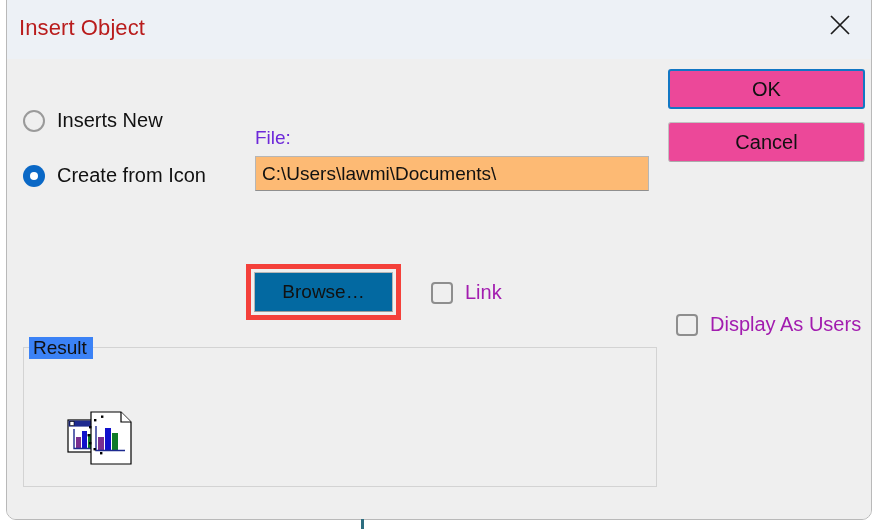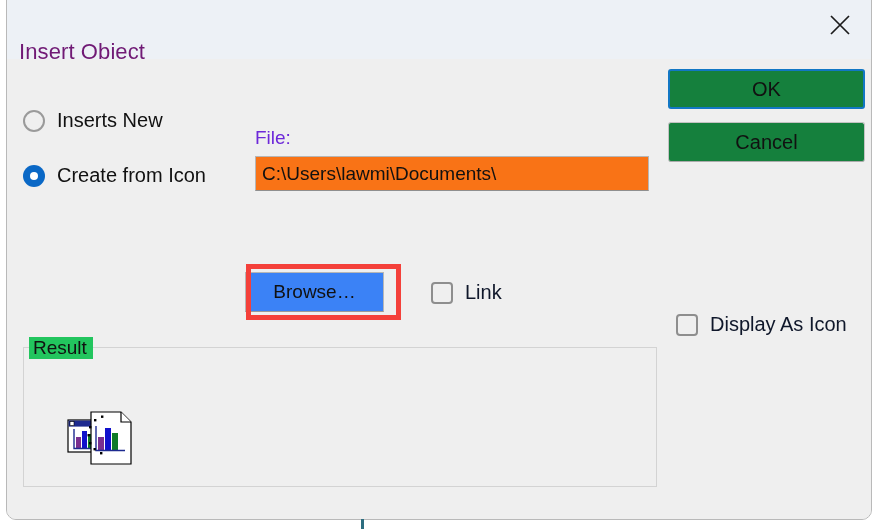--- a/index.html
+++ b/index.html
@@ -35,24 +35,23 @@
     width: 100%;
     height: 68px;
     background: #edf1f6;
     box-sizing: border-box;
   }
   #title-text {
     position: absolute;
     left: 12px;
     top: 24px;
     font-size: 22px;
-    color: #701a75;
+    color: #b91c1c;
     letter-spacing: 0.1px;
     white-space: nowrap;
-    margin-top: 24px;
   }
   #close-button {
     position: absolute;
     right: 8px;
     top: 12px;
     width: 46px;
     height: 44px;
     display: flex;
     align-items: center;
     justify-content: center;
@@ -120,21 +119,21 @@
     top: 68px;
     font-size: 19px;
     color: #6d28d9;
   }
   #file-input {
     position: absolute;
     left: 248px;
     top: 97px;
     width: 394px;
     height: 35px;
-    background: #f97316;
+    background: #fdba74;
     border: 1px solid #b6b6b6;
     border-bottom-color: #8f8f8f;
     box-sizing: border-box;
     font-family: "Liberation Sans", sans-serif;
     font-size: 19px;
     color: #111111;
     padding: 0 6px;
     line-height: 33px;
     white-space: nowrap;
     overflow: hidden;
@@ -148,25 +147,25 @@
     top: 205px;
     width: 155px;
     height: 56px;
     border: 5px solid #f4403a;
     box-sizing: border-box;
     background: transparent;
     pointer-events: none;
   }
   #browse-button {
     position: absolute;
-    left: 238px;
+    left: 247px;
     top: 213px;
     width: 139px;
     height: 40px;
-    background: #3b82f6;
+    background: #0369a1;
     border: 1px solid #b6b6b6;
     border-bottom-color: #9a9a9a;
     box-sizing: border-box;
     font-family: "Liberation Sans", sans-serif;
     font-size: 19px;
     color: #111111;
     display: flex;
     align-items: center;
     justify-content: center;
     cursor: default;
@@ -186,30 +185,30 @@
     height: 22px;
     border: 2px solid #8e8e8e;
     border-radius: 4px;
     background: #efefef;
     box-sizing: border-box;
     flex: 0 0 auto;
   }
   .check-label {
     margin-left: 12px;
     font-size: 20px;
-    color: #0f172a;
+    color: #a21caf;
     white-space: nowrap;
   }
 
   
   .dialog-button {
     position: absolute;
     width: 197px;
     height: 40px;
-    background: #15803d;
+    background: #ec4899;
     box-sizing: border-box;
     display: flex;
     align-items: center;
     justify-content: center;
     font-family: "Liberation Sans", sans-serif;
     font-size: 20px;
     color: #111111;
     border-radius: 3px;
     cursor: default;
   }
@@ -234,21 +233,21 @@
     width: 634px;
     height: 140px;
     border: 1px solid #d3d3d3;
     box-sizing: border-box;
     background: transparent;
   }
   #result-legend {
     position: absolute;
     left: 22px;
     top: 278px;
-    background: #22c55e;
+    background: #3b82f6;
     padding: 0 6px 0 4px;
     font-size: 19px;
     color: #111111;
   }
   #result-icon {
     position: absolute;
     left: 58px;
     top: 343px;
     width: 72px;
     height: 72px;
@@ -306,21 +305,21 @@
     <div id="browse-button">Browse…</div>
     <div id="browse-highlight"></div>
 
     <div class="check-row" id="check-link">
       <span class="check-mark"></span>
       <span class="check-label">Link</span>
     </div>
 
     <div class="check-row" id="check-display-as-icon">
       <span class="check-mark"></span>
-      <span class="check-label">Display As Icon</span>
+      <span class="check-label">Display As Users</span>
     </div>
 
     <div class="dialog-button" id="ok-button">OK</div>
     <div class="dialog-button" id="cancel-button">Cancel</div>
 
     <div id="result-group"></div>
     <div id="result-legend">Result</div>
 
     <div id="result-icon">
       <svg width="72" height="72" viewBox="0 0 72 72" aria-hidden="true">

